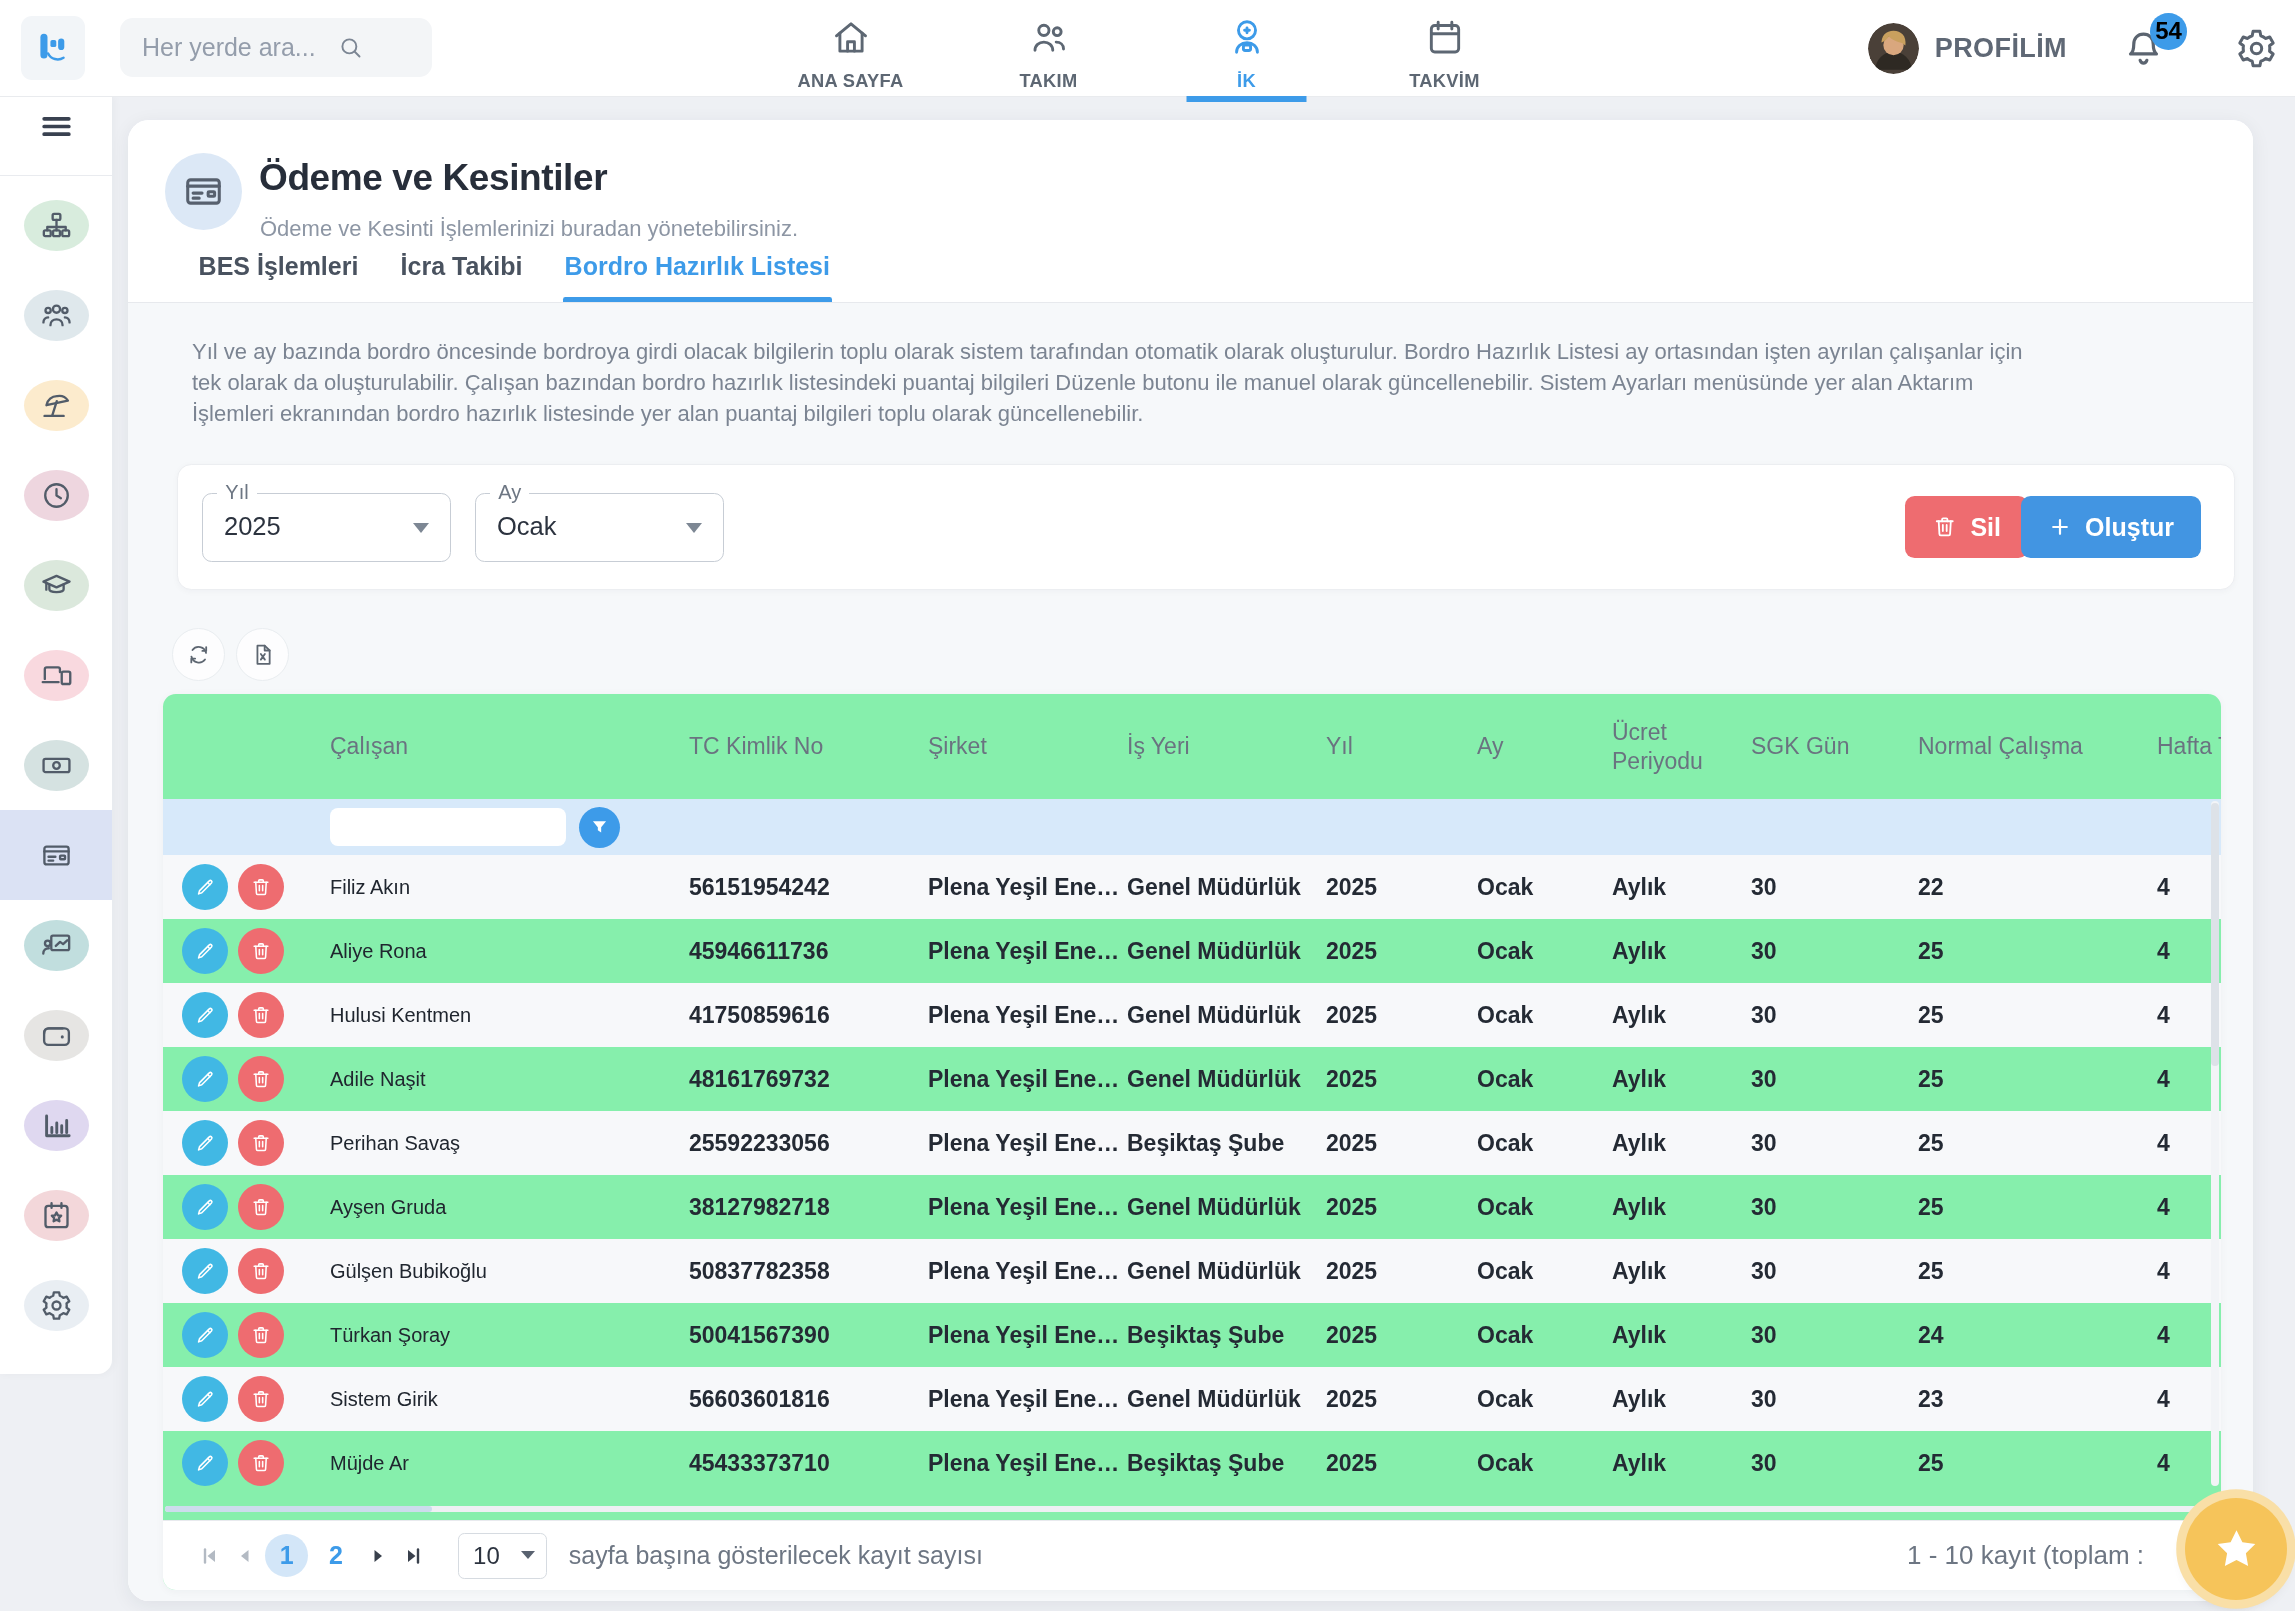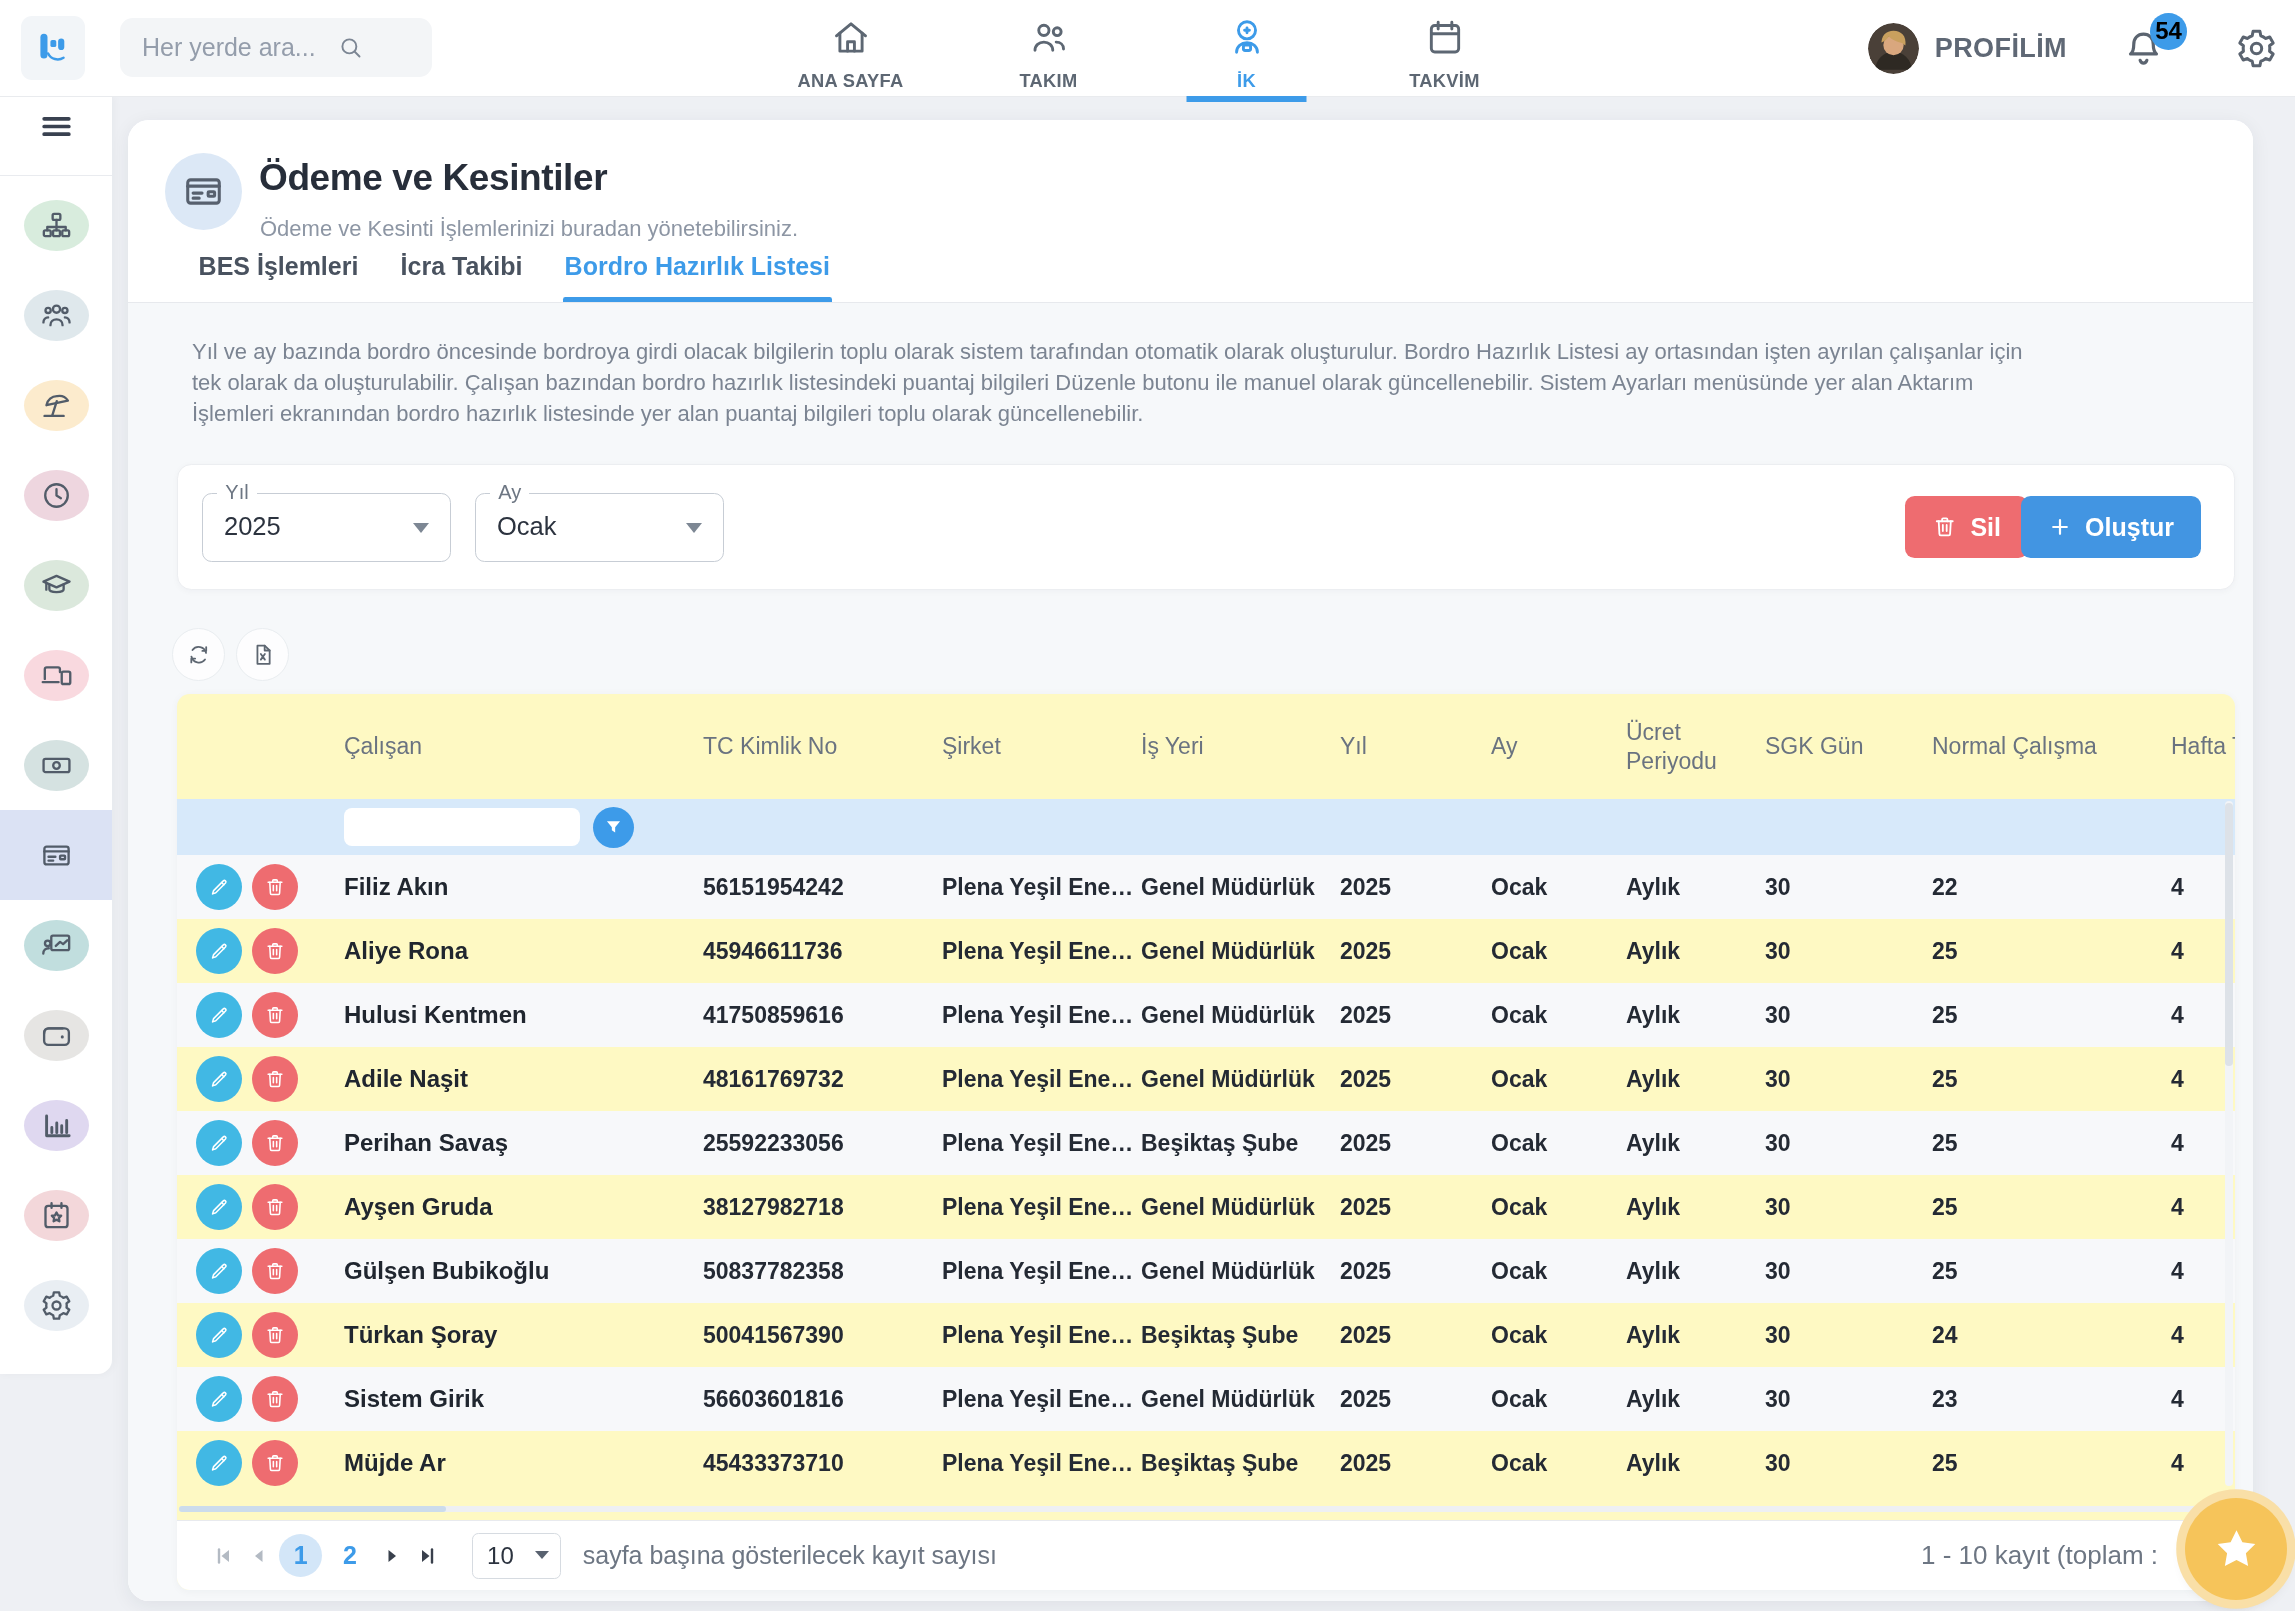--- a/index.html
+++ b/index.html
@@ -55,31 +55,31 @@
   .o-select .fvalue{position:absolute;left:21px;top:0;line-height:65px;font-size:25.5px;color:#2c333f;}
   .caret{position:absolute;right:21px;top:29px;width:0;height:0;border-left:8.8px solid transparent;border-right:8.8px solid transparent;border-top:10.4px solid #7d8794;}
   .sel-year{left:24px;} .sel-month{left:297px;}
   .btn{position:absolute;top:31px;height:62px;border:none;border-radius:9.6px;display:flex;align-items:center;gap:12.8px;padding:0 27px;font-size:25px;font-weight:600;color:#fff;cursor:pointer;font-family:inherit;}
   .btn-sil{right:206px;background:var(--danger);}
   .btn-olustur{right:33px;background:var(--primary-btn);}
   
   .toolbar{position:absolute;left:44px;top:325px;display:flex;gap:11px;}
   .round-tool{width:51px;height:51px;border-radius:50%;border:1.6px solid #e9edf0;background:#fdfdfe;display:flex;align-items:center;justify-content:center;color:#5d6671;cursor:pointer;}
   
-  .table-card{position:absolute;left:49px;top:391px;width:2058px;height:896px;background:#fef9c3;border-radius:12.8px;box-shadow:0 1.6px 8px rgba(30,40,60,.04);overflow:hidden;}
+  .table-card{position:absolute;left:35px;top:391px;width:2058px;height:896px;background:#86efac;border-radius:12.8px;box-shadow:0 1.6px 8px rgba(30,40,60,.04);overflow:hidden;}
   .tgrid{display:grid;grid-template-columns:167px 359px 239px 199px 199px 151px 135px 139px 167px 239px 112px;align-items:center;}
   .thead{height:105px;font-size:23px;color:#6a7380;font-weight:500;}
   .thead .hcell{padding-right:11px;line-height:29px;}
   .tfilter{height:56px;background:#d7e9fa;}
   .fcell{display:flex;align-items:center;gap:12.8px;}
   .col-filter-input{width:236px;height:38px;border:none;border-radius:8px;background:#fff;outline:none;font-size:21px;padding:0 11px;box-sizing:border-box;font-family:inherit;}
   .funnel-btn{width:41px;height:41px;border-radius:50%;background:var(--accent);border:none;display:flex;align-items:center;justify-content:center;color:#fff;cursor:pointer;flex:none;}
   .trow{height:64px;font-size:23px;font-weight:600;color:#242a34;}
   .trow:nth-child(odd){background:#f7f8fa;}
-  .trow .cname{font-size:24px;font-weight:700;color:#20262f;}
+  .trow .cname{font-size:20px;font-weight:400;color:#20262f;}
   .cell-actions{display:flex;gap:10.4px;padding-left:19px;}
   .row-btn{width:46px;height:46px;border-radius:50%;border:none;display:flex;align-items:center;justify-content:center;color:#fff;cursor:pointer;flex:none;}
   .row-btn.edit{background:var(--edit);}
   .row-btn.del{background:var(--danger);}
   .hscroll{position:absolute;left:1.6px;bottom:78px;width:2055px;height:6.4px;background:#eef0f3;border-radius:3.2px;cursor:pointer;}
   .hscroll .thumb{position:absolute;left:0;top:0;height:6.4px;width:267px;background:#ccdcec;border-radius:3.2px;}
   .vscroll{position:absolute;right:2.4px;top:107px;width:8px;height:685px;background:#f2f4f7;border-radius:4px;cursor:pointer;}
   .vscroll .thumb{position:absolute;top:1.6px;left:0;width:8px;height:263px;background:#dde2e8;border-radius:4px;}
   
   .pagination{position:absolute;left:0;bottom:0;width:100%;height:70px;background:#fff;border-top:0.8px solid #e8eaee;display:flex;align-items:center;padding:0 29px;box-sizing:border-box;}

